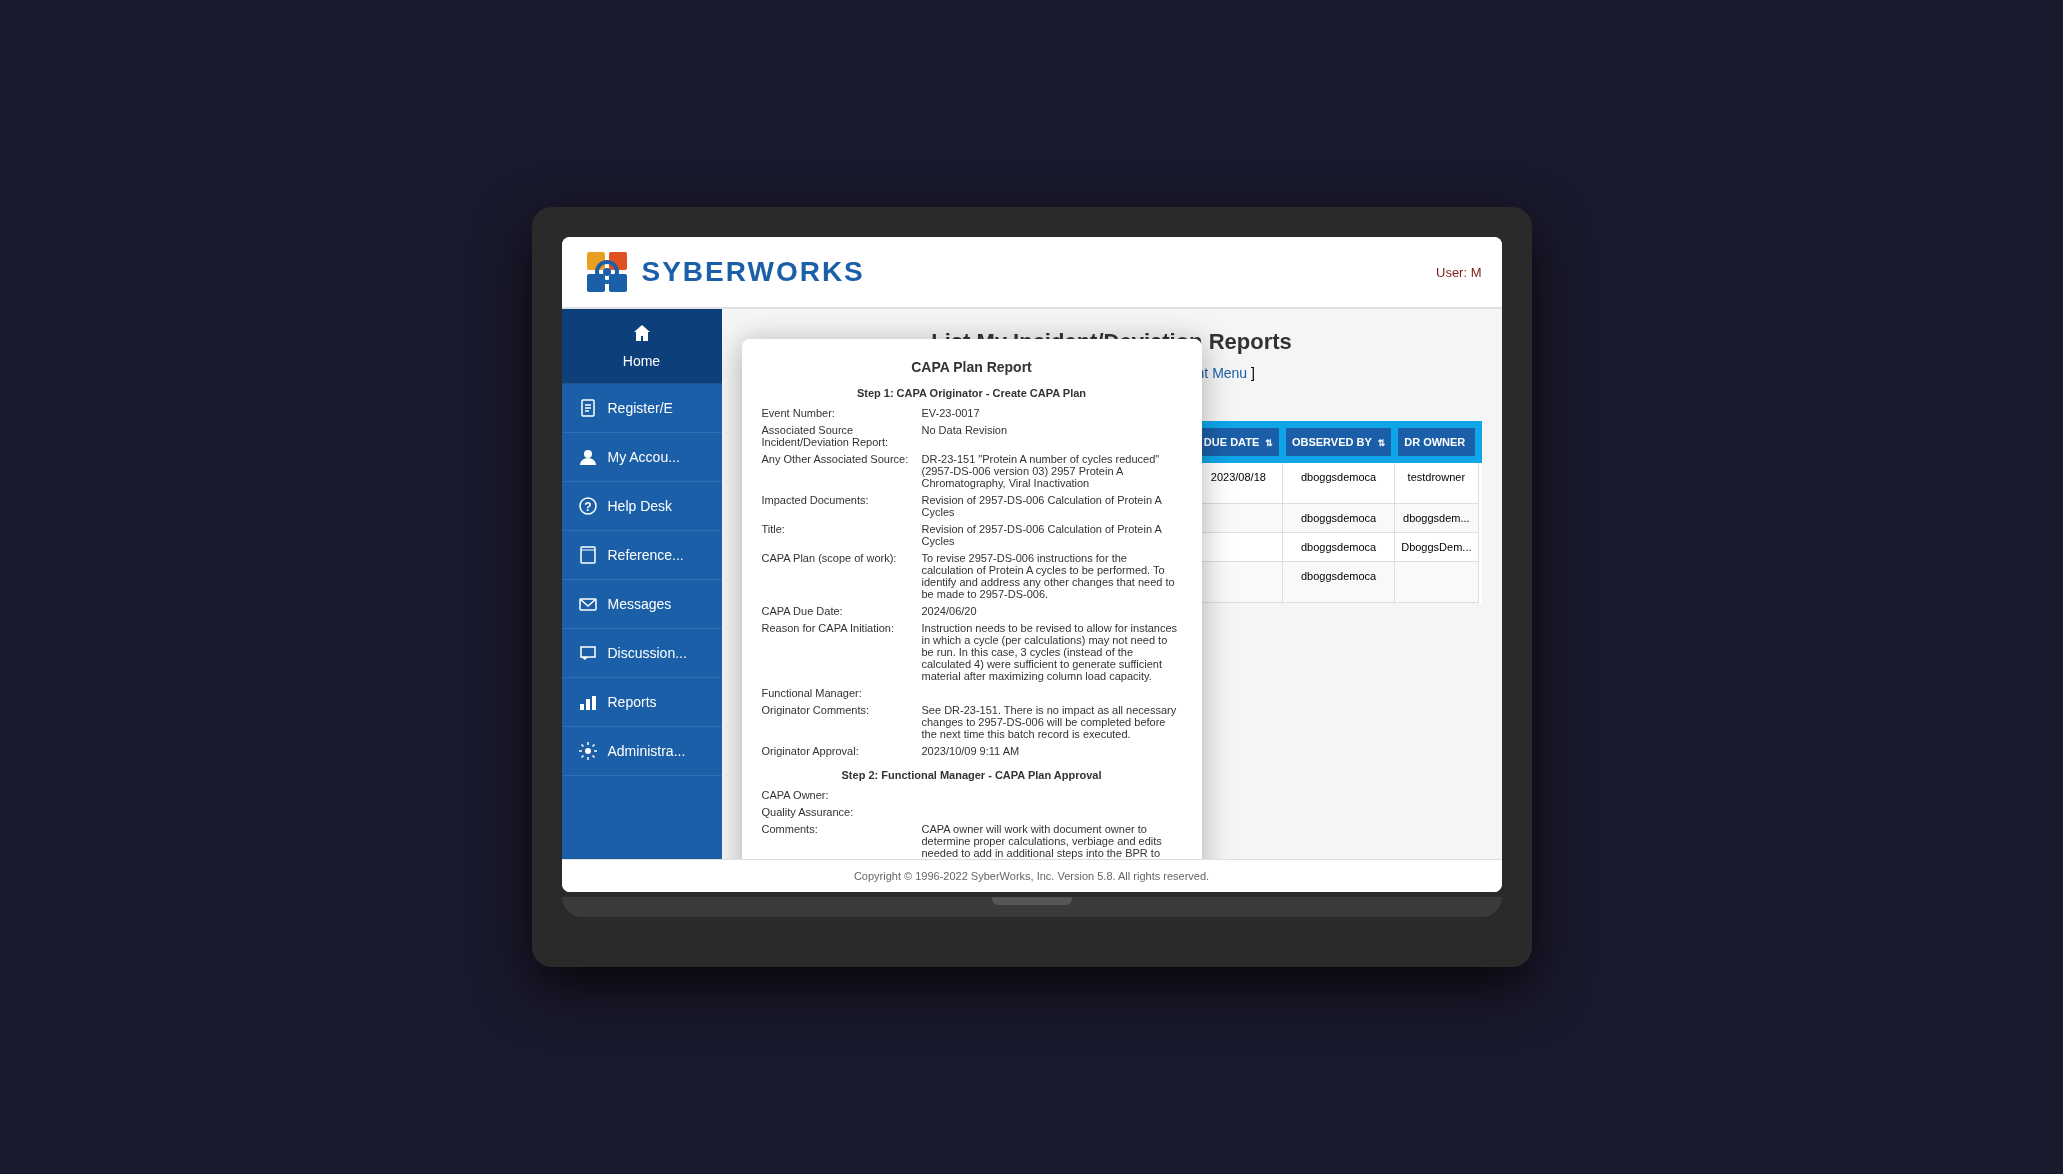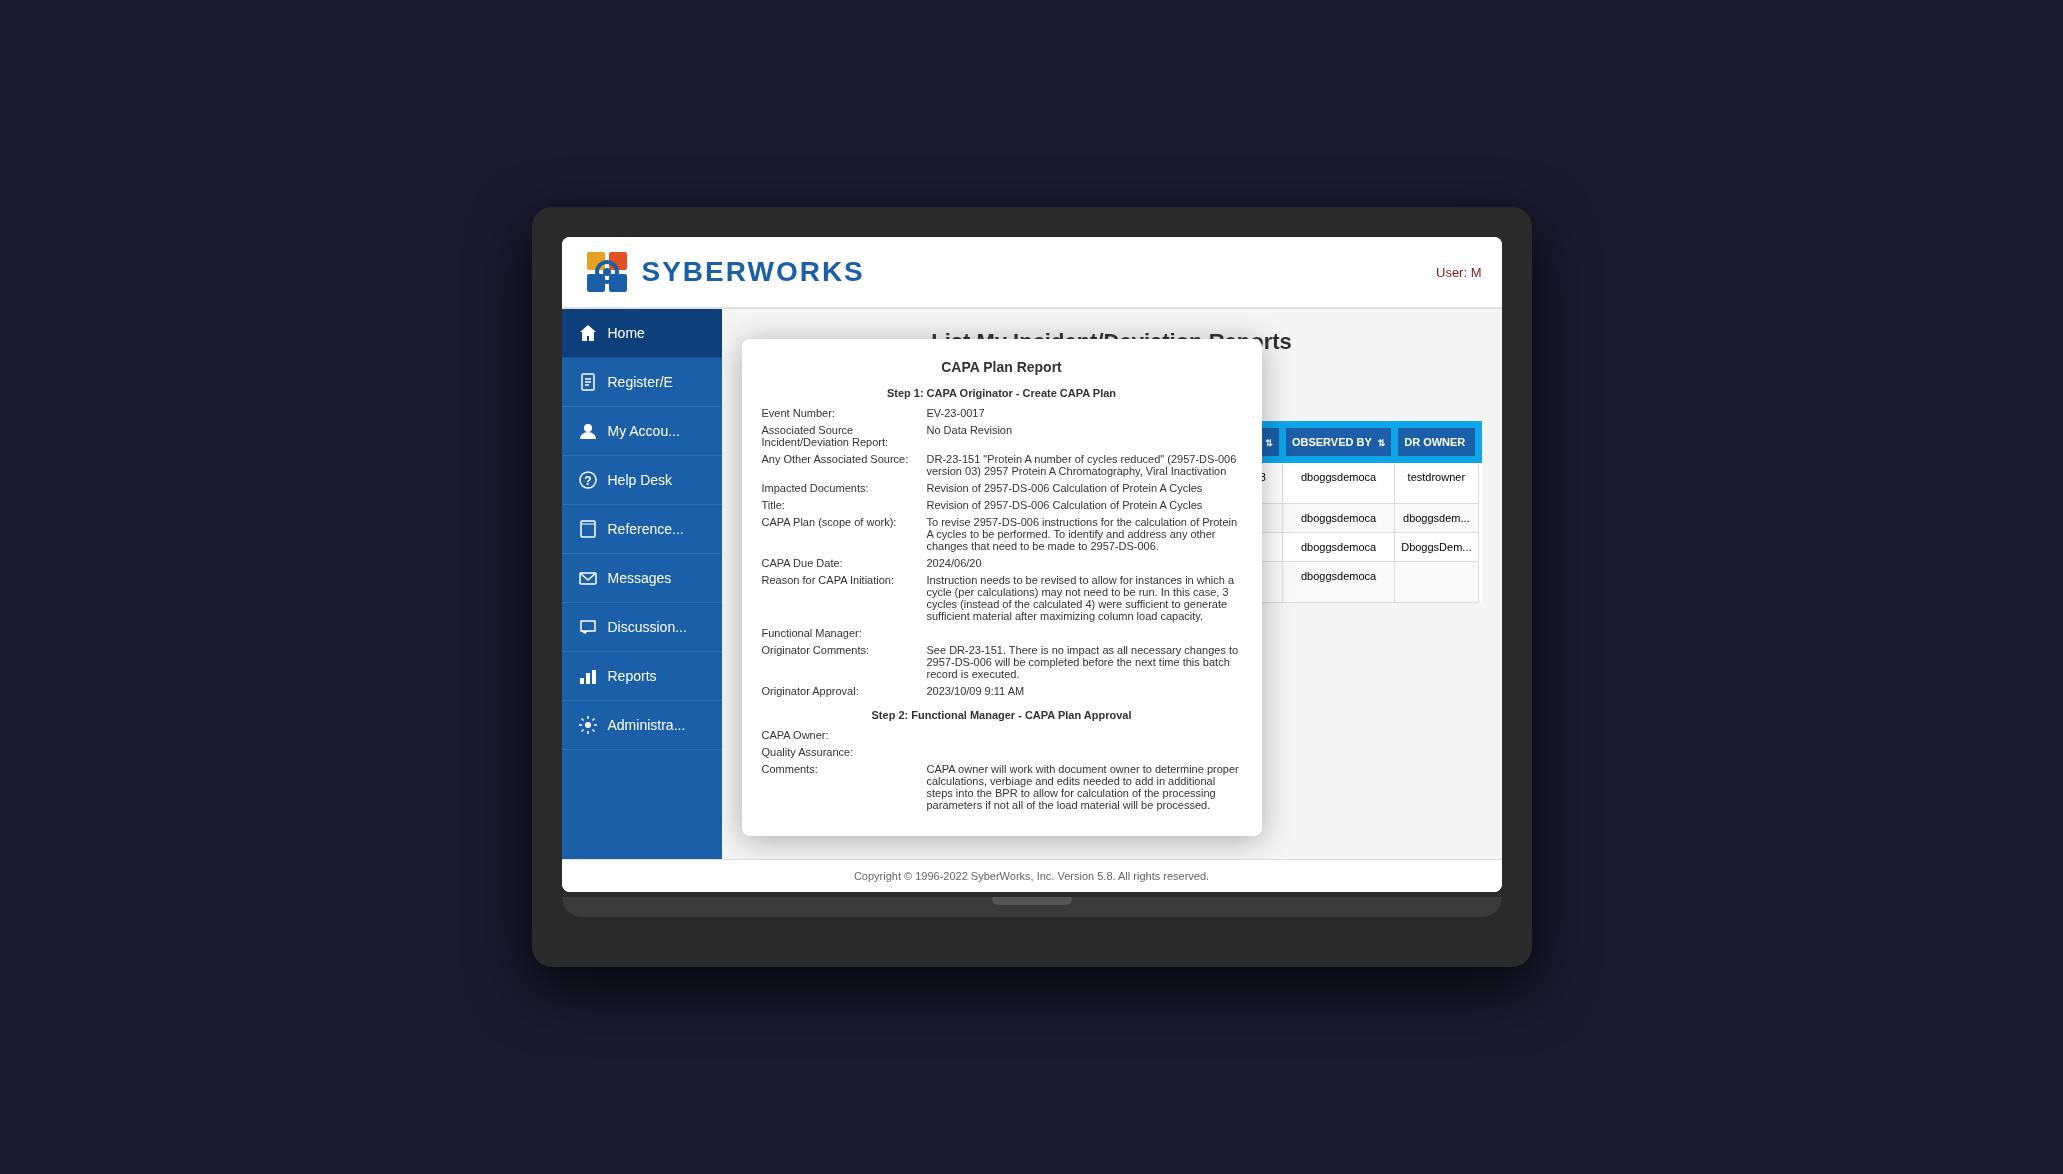--- a/index.html
+++ b/index.html
@@ -81,20 +81,21 @@
       gap: 10px;
       padding: 14px 16px;
       color: #fff;
       font-size: 14px;
       cursor: pointer;
       border-bottom: 1px solid rgba(255,255,255,0.1);
     }
 
     .sidebar-item.active {
       background: #0d3f7a;
+      flex-direction: column;
     }
 
     .sidebar-icon {
       width: 20px;
       height: 20px;
       flex-shrink: 0;
     }
 
     
     .main-content {
@@ -178,21 +179,21 @@
       text-align: center;
       font-size: 11px;
       color: #666;
     }
 
     
     .report-modal {
       position: absolute;
       top: 30px;
       left: 20px;
-      width: 520px;
+      width: 460px;
       background: #fff;
       border-radius: 8px;
       box-shadow: 0 4px 30px rgba(0,0,0,0.3);
       padding: 20px;
       font-size: 11px;
       color: #333;
       max-height: 560px;
       overflow-y: auto;
       z-index: 10;
     }
@@ -208,21 +209,20 @@
       text-align: center;
       font-weight: bold;
       margin: 12px 0 8px;
       font-size: 11px;
     }
 
     .report-row {
       display: grid;
       grid-template-columns: 160px 1fr;
       margin-bottom: 5px;
-      gap: 5px;
     }
 
     .report-label {
       font-weight: normal;
       color: #333;
       vertical-align: top;
     }
 
     .report-value {
       color: #333;

